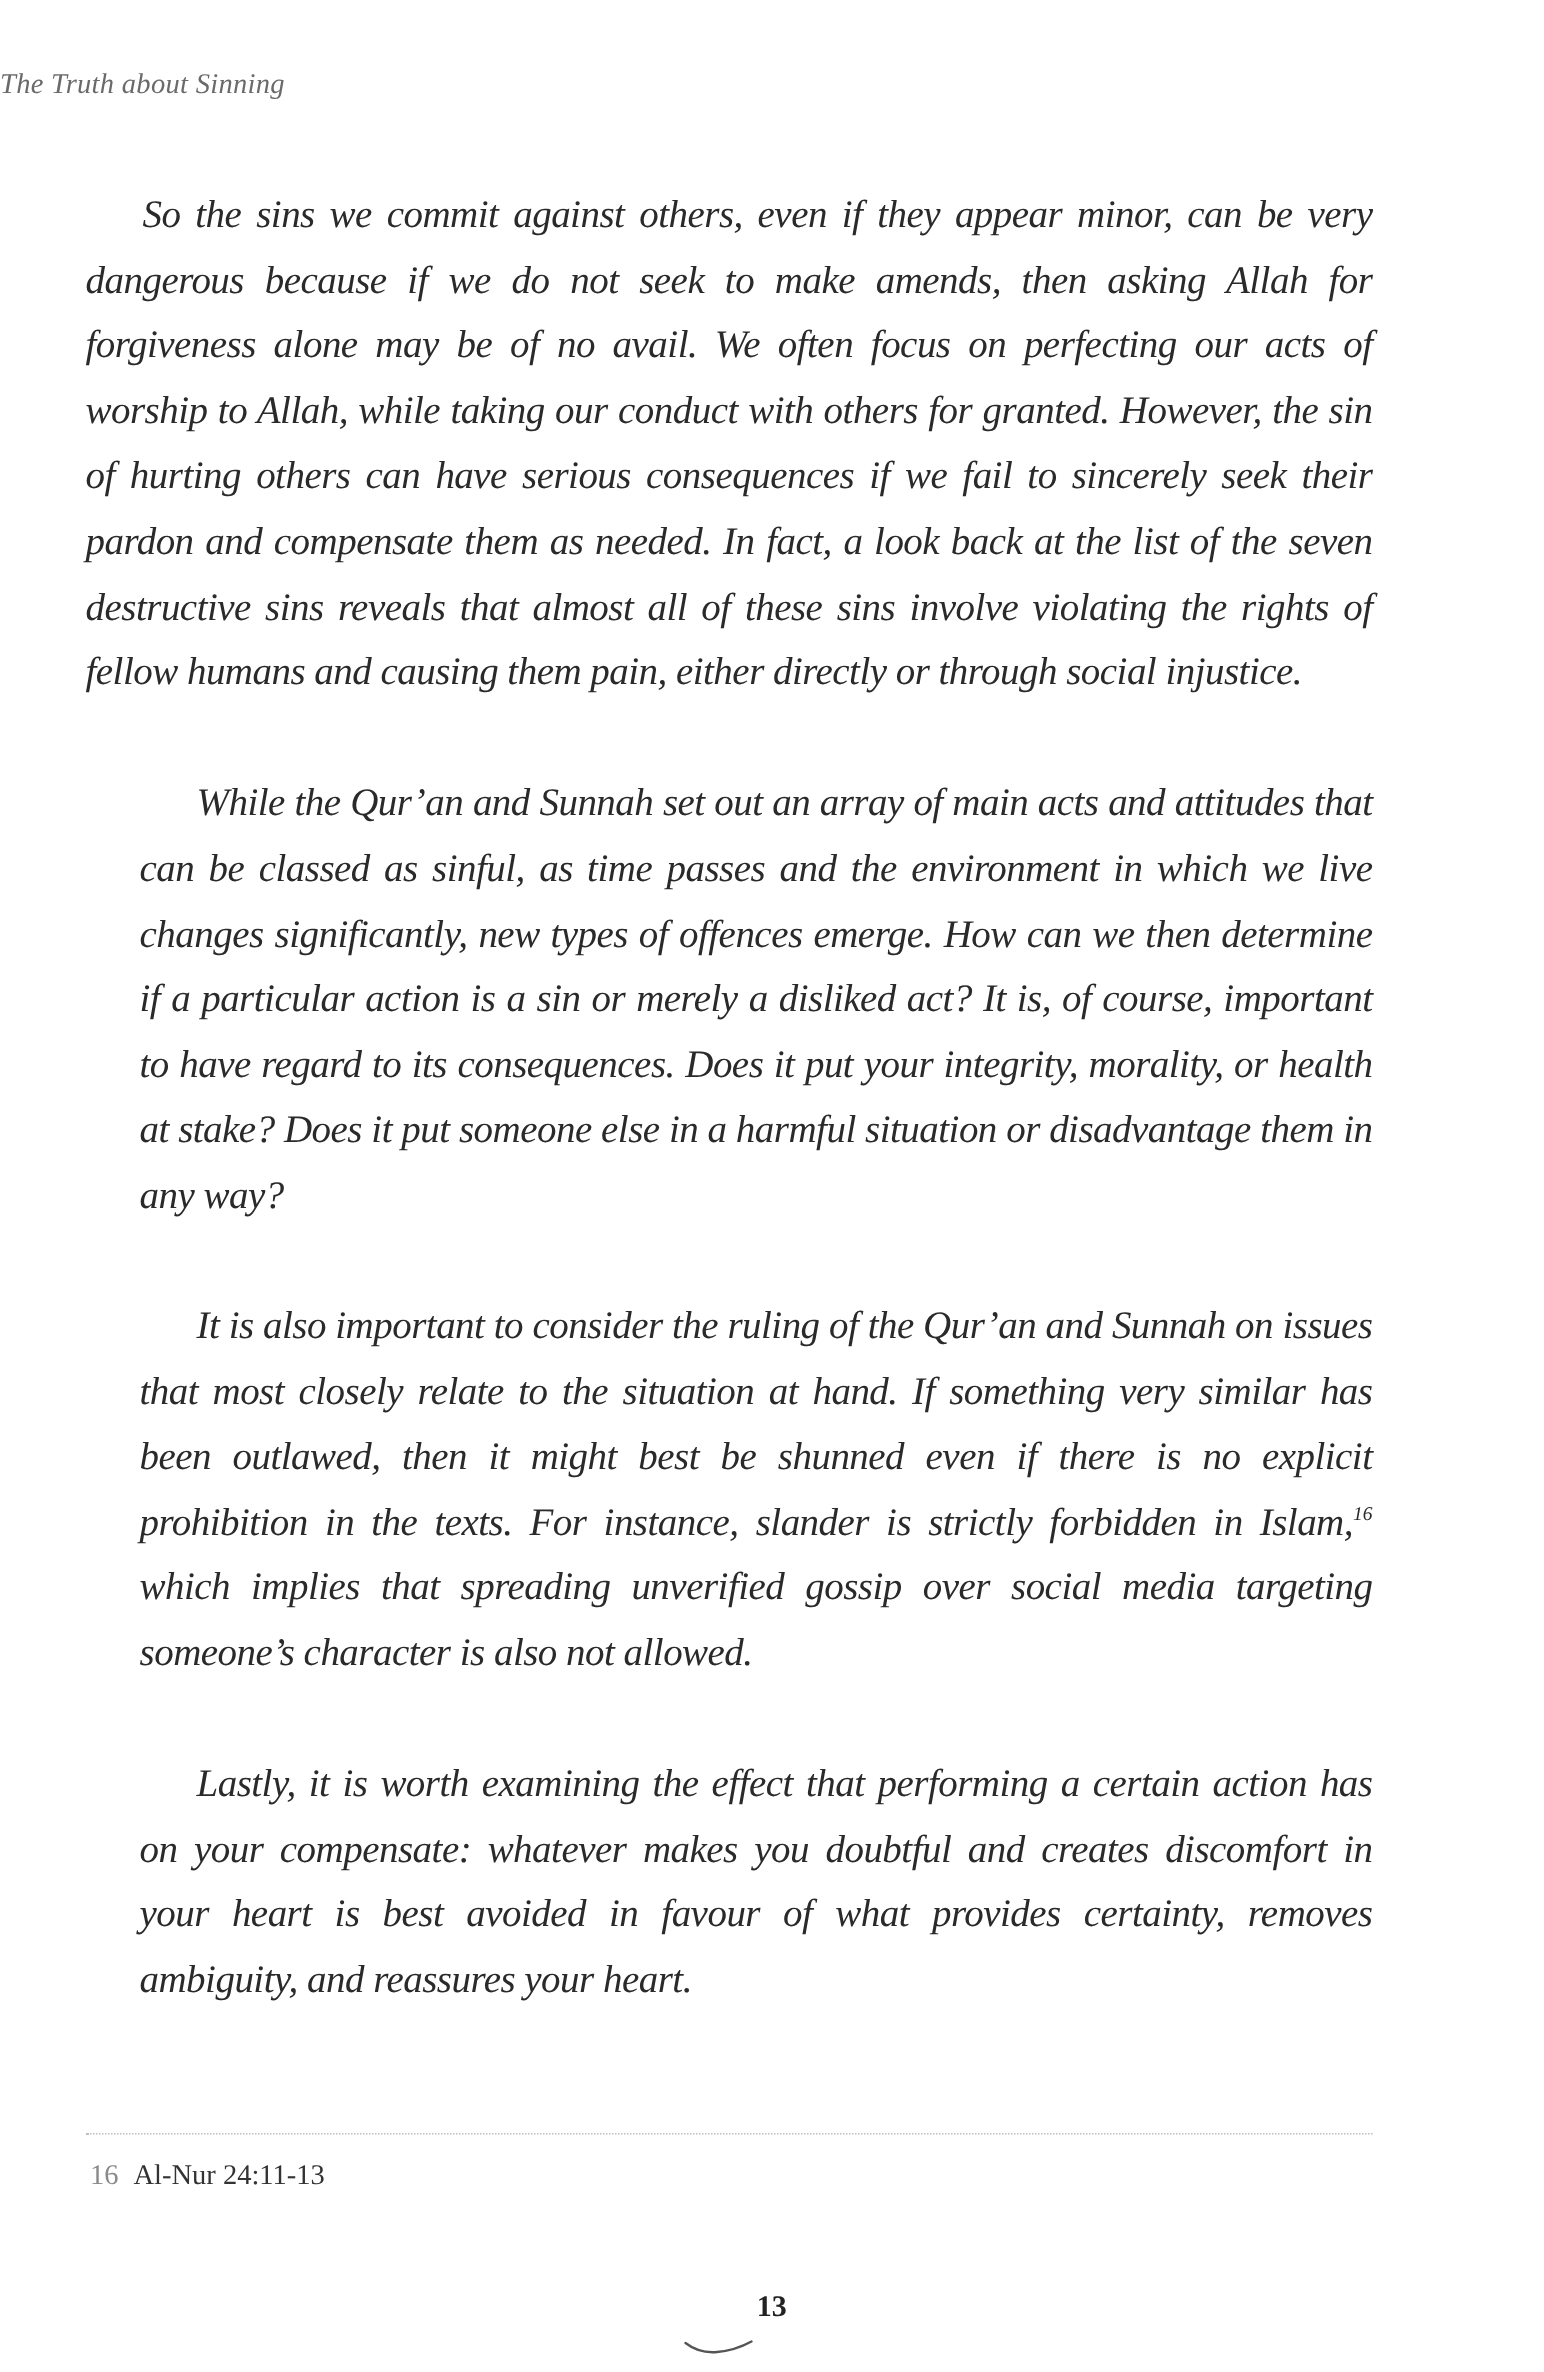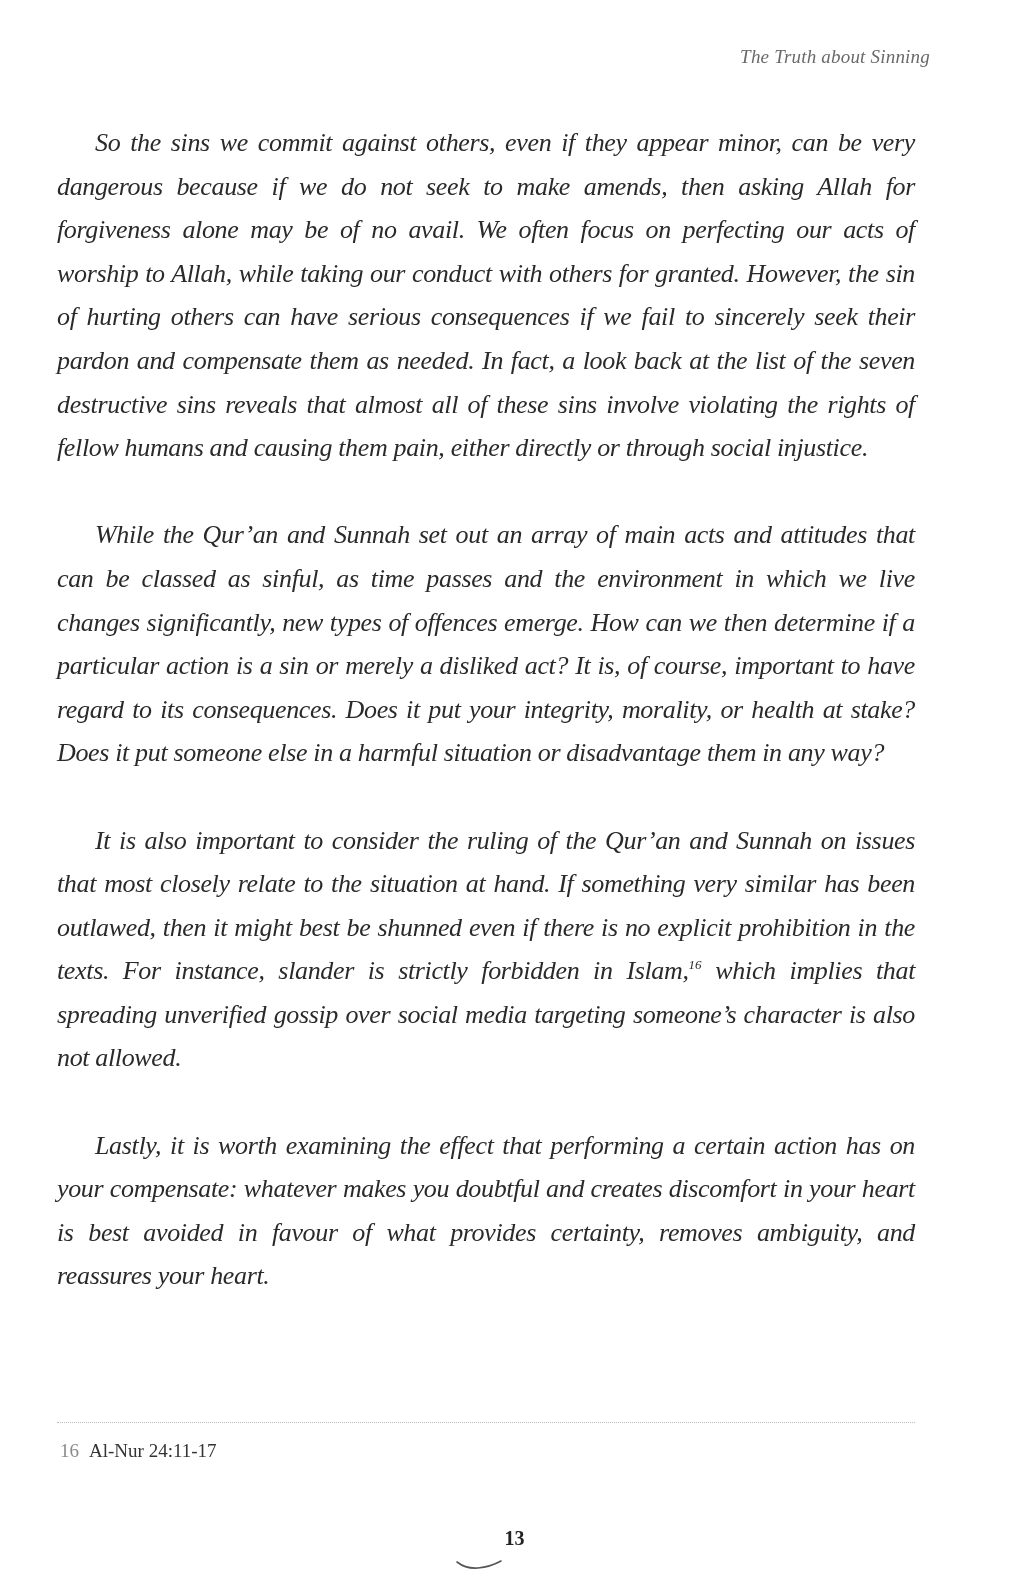--- a/index.html
+++ b/index.html
@@ -1,23 +1,23 @@
 <!DOCTYPE html>
 <html><head>
 <meta charset="utf-8">
 <style>
   html, body { margin: 0; padding: 0; background: #ffffff; }
   body { width: 1029px; height: 1581px; position: relative; overflow: hidden;
          font-family: "Liberation Serif", "DejaVu Serif", serif; color: #2a2a2a; }
-  .running-head { position: absolute; top: 46px; left: 0; width: 930px; text-align: right;
+  .running-head { position: absolute; top: 46px; left: 0; width: 930px; text-align: left;
                   font-style: italic; font-size: 19px; color: #6a6a6a; letter-spacing: 0.2px; }
   .body-text { position: absolute; left: 57px; width: 858px; top: 121px; }
   .para { margin: 0; font-size: 26px; line-height: 43.6px; text-align: justify;
           text-indent: 38px; letter-spacing: -0.35px; word-spacing: 0px; font-style: italic; }
-  .para + .para { margin-top: 43.6px; }
+  .para + .para { margin-top: 43.6px; margin-left: 36px; }
   .para sup { font-size: 13px; line-height: 0; vertical-align: super; letter-spacing: 0; }
   .rule { position: absolute; left: 57px; width: 858px; top: 1422px; height: 0;
           border-top: 1px dotted #bdbdbd; }
   .footnote { position: absolute; left: 60px; top: 1440px; font-size: 19px; color: #333; }
   .footnote .num { color: #8a8a8a; margin-right: 10px; }
   .page-number { position: absolute; top: 1527px; left: 0; width: 1029px; text-align: center;
                  font-size: 20px; font-weight: bold; color: #222; }
   .ornament { position: absolute; top: 1558px; left: 456px; width: 46px; height: 12px; }
 </style>
 </head>
@@ -28,19 +28,19 @@
 <div class="body-text">
   <p class="para">So the sins we commit against others, even if they appear minor, can be very dangerous because if we do not seek to make amends, then asking Allah for forgiveness alone may be of no avail. We often focus on perfecting our acts of worship to Allah, while taking our conduct with others for granted. However, the sin of hurting others can have serious consequences if we fail to sincerely seek their pardon and compensate them as needed. In fact, a look back at the list of the seven destructive sins reveals that almost all of these sins involve violating the rights of fellow humans and causing them pain, either directly or through social injustice.</p>
   <p class="para">While the Qur’an and Sunnah set out an array of main acts and attitudes that can be classed as sinful, as time passes and the environment in which we live changes significantly, new types of offences emerge. How can we then determine if a particular action is a sin or merely a disliked act? It is, of course, important to have regard to its consequences. Does it put your integrity, morality, or health at stake? Does it put someone else in a harmful situation or disadvantage them in any way?</p>
   <p class="para"><span>It is also important to consider the ruling of the Qur’an and Sunnah on issues that most closely relate to the situation at hand. If something very similar has been outlawed, then it might best be shunned even if there is no explicit prohibition in the texts. For instance, slander is strictly forbidden in Islam,</span><sup>16</sup><span> which implies that spreading unverified gossip over social media targeting someone’s character is also not allowed.</span></p>
   <p class="para">Lastly, it is worth examining the effect that performing a certain action has on your compensate: whatever makes you doubtful and creates discomfort in your heart is best avoided in favour of what provides certainty, removes ambiguity, and reassures your heart.</p>
 </div>
 
 <div class="rule"></div>
 
 <div class="footnote">
-  <span class="num">16</span><span>Al-Nur 24:11-17</span>
+  <span class="num">16</span><span>Al-Nur 24:11-13</span>
 </div>
 
 <div class="page-number">13</div>
 <svg class="ornament" viewBox="0 0 46 12">
   <path d="M1 4 Q 10 11 22 10 Q 34 9 45 3" fill="none" stroke="#555" stroke-width="1.6" stroke-linecap="round"></path>
 </svg>
 
 </body></html>

